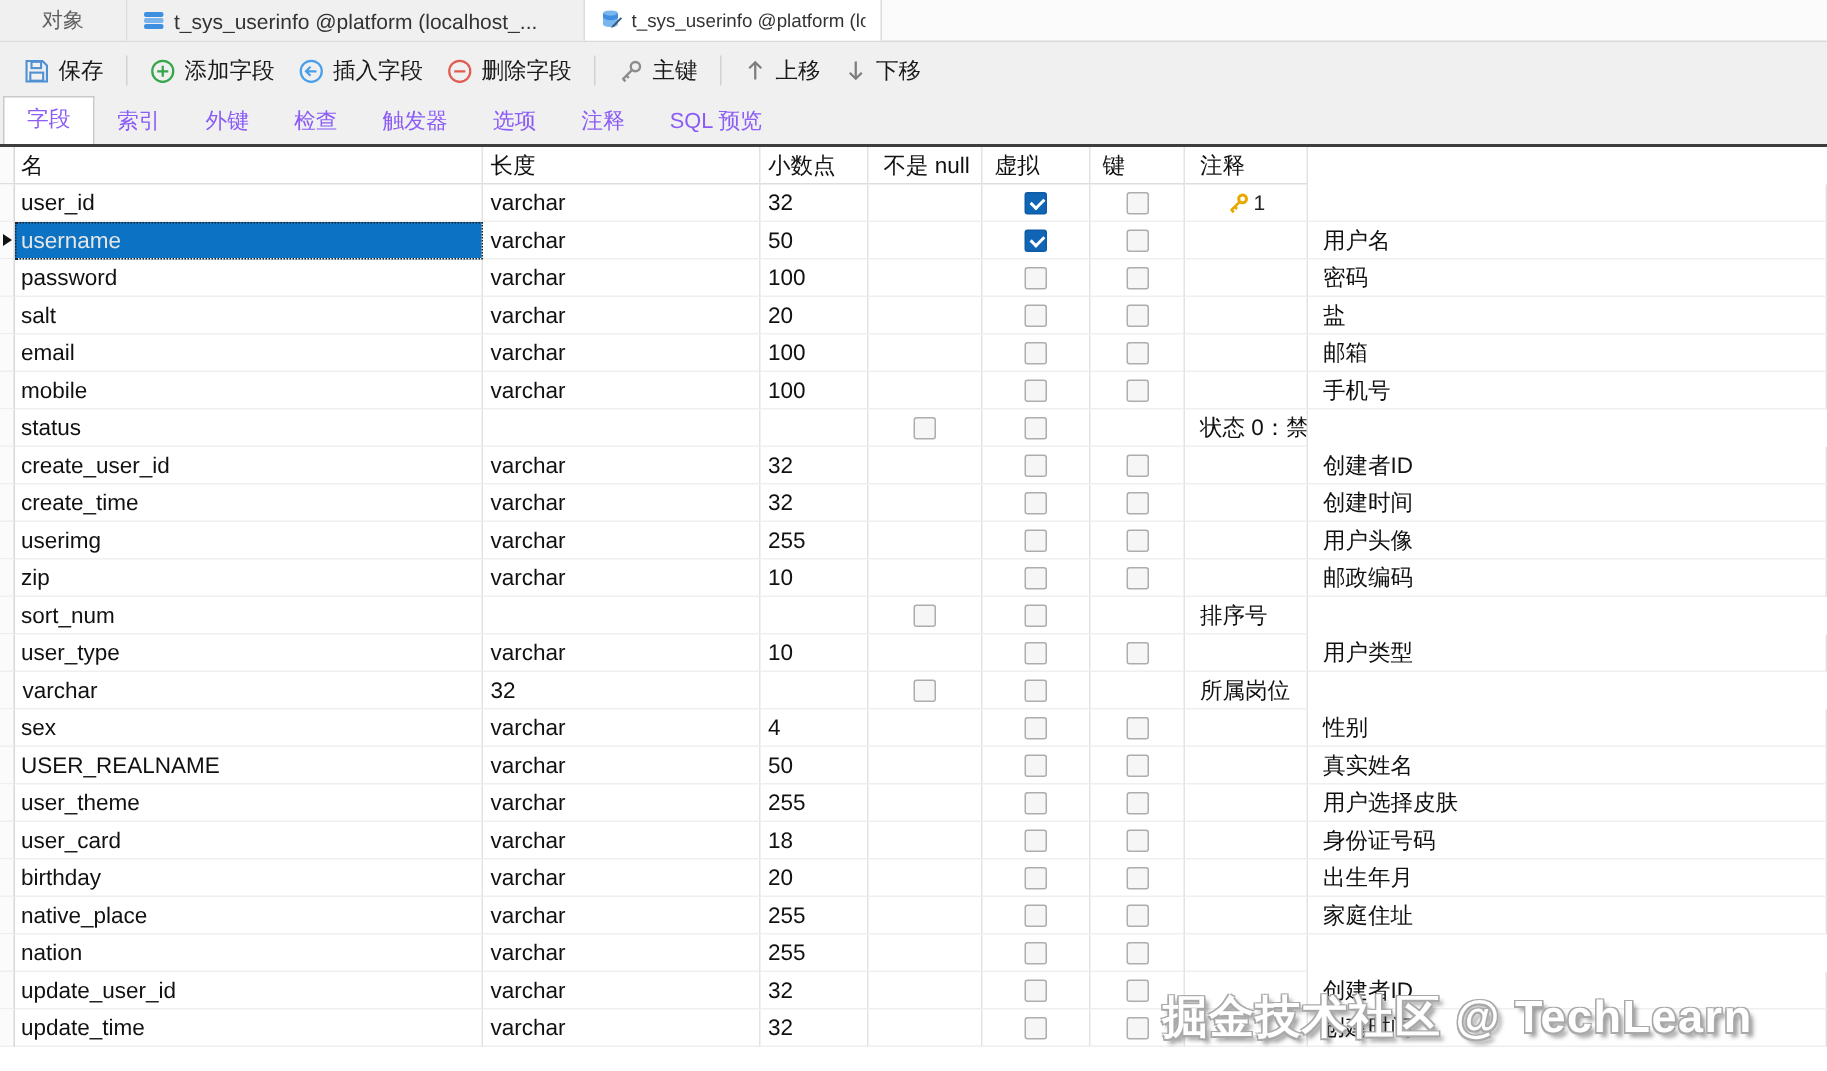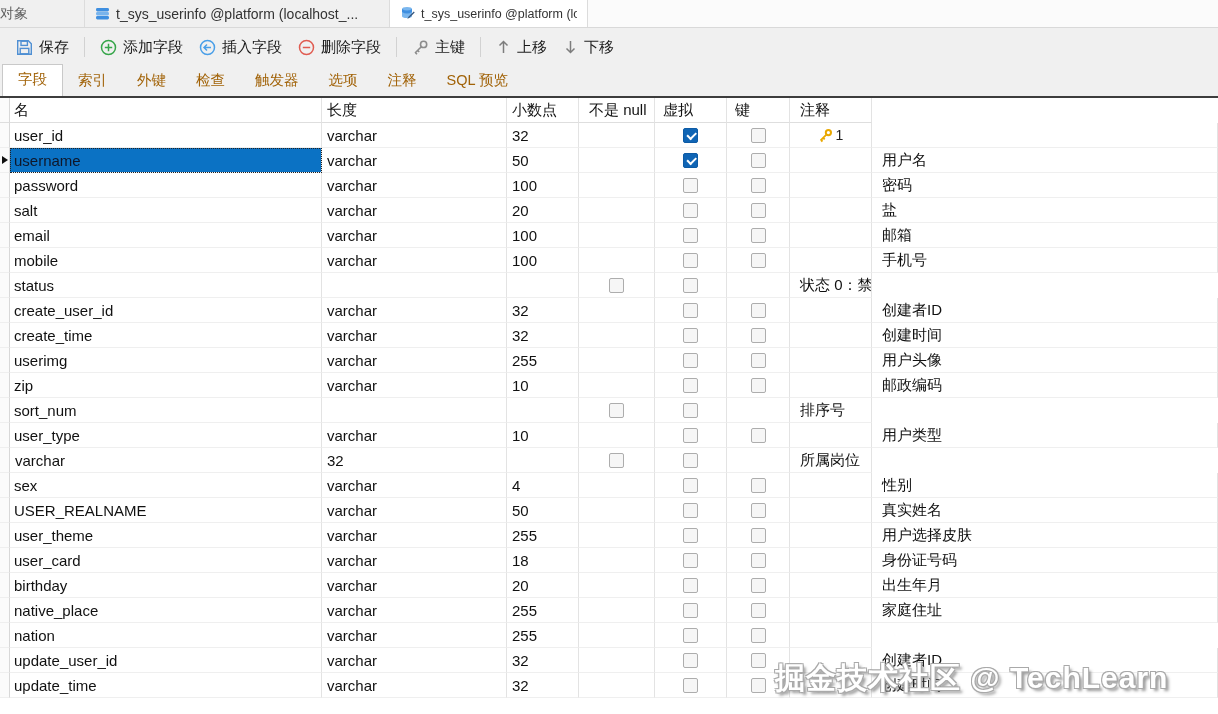--- a/index.html
+++ b/index.html
@@ -8,36 +8,36 @@
     font-family: "Liberation Sans", "DejaVu Sans", sans-serif;
     background: #fff;
     position: relative;
     overflow: hidden;
     color: #1a1a1a;
   }
 
   
   .tabbar { height: 28px; display: flex; background: #fbfbfb; border-bottom: 1px solid #d9d9d9; }
   .tab { display: flex; align-items: center; font-size: 14px; color: #333; height: 100%; }
-  .tab-objects { width: 85px; background: #f0f0f0; border-right: 1px solid #dcdcdc; color: #5f5f5f; }
+  .tab-objects { width: 85px; justify-content: center; background: #f0f0f0; border-right: 1px solid #dcdcdc; color: #5f5f5f; }
   .tab-doc { padding: 0 10px; gap: 6px; background: #f0f0f0; border-right: 1px solid #dcdcdc; white-space: nowrap; overflow: hidden; }
   .tab-doc.active { background: #ffffff; font-size: 12.5px; }
   .tab-doc .tlabel { overflow: hidden; white-space: nowrap; }
   .tab-doc-1 { width: 305px; }
   .tab-doc-2 { width: 198px; }
 
   
   .toolbar { height: 38px; background: #f0f0f0; display: flex; align-items: center; padding: 0 8px; }
   .tbtn { display: flex; align-items: center; gap: 6px; font-size: 15px; color: #1a1a1a; padding: 4px 8px; cursor: default; }
   .tsep { width: 1px; height: 20px; background: #d2d2d2; margin: 0 7px; }
   .icon { display: inline-flex; align-items: center; justify-content: center; }
 
   
   .subtabs { height: 30px; background: #f0f0f0; display: flex; align-items: flex-end; padding-left: 2px; }
-  .stab { padding: 5px 15px 6px 15px; font-size: 14.5px; color: #a16207; }
+  .stab { padding: 5px 15px 6px 15px; font-size: 14.5px; color: #8b5cf6; }
   .stab.active { background: #fff; border: 1px solid #c9c9c9; border-bottom: none; padding-bottom: 7px; }
 
   
   .grid { border-top: 2px solid #3d3d3d; }
   .grow {
     display: grid;
     grid-template-columns: 10px 312px 185px 72px 76px 72px 63px 82px 1fr;
     height: 25px; font-size: 15px; color: #111;
   }
   .grow > div { height: 100%; display: flex; align-items: center; border-right: 1px solid #e3e3e3; overflow: hidden; white-space: nowrap; }
@@ -45,21 +45,21 @@
   .gbody .grow > div { border-bottom: 1px solid #efefef; }
   .cell-selector { background: #fbfbfb; border-right: 1px solid #d8d8d8 !important; justify-content: center; }
   .cell-name    { padding-left: 4px; }
   .cell-type    { padding-left: 5px; }
   .cell-length  { padding-left: 5px; }
   .cell-decimals{ padding-left: 5px; }
   .cell-notnull, .cell-virtual, .cell-key { justify-content: center; }
   .cell-comment { padding-left: 10px; }
 
   .grow.selected .cell-name {
-    background: #0b72c4; color: #0f172a;
+    background: #0b72c4; color: #e5e5e5;
     outline: 1px dotted #222; outline-offset: -1px;
   }
   .row-arrow { width: 0; height: 0; border-left: 6px solid #111;
     border-top: 4px solid transparent; border-bottom: 4px solid transparent; display: none; }
   .grow.selected .row-arrow { display: block; }
 
   .cb { width: 15px; height: 15px; border: 1px solid #adadad; background: #f6f6f6; border-radius: 2px; position: relative; }
   .cb.checked { background: #1065b5; border-color: #0e5ba5; }
   .cb.checked::after {
     content: ""; position: absolute; left: 2.5px; top: 3.5px;

